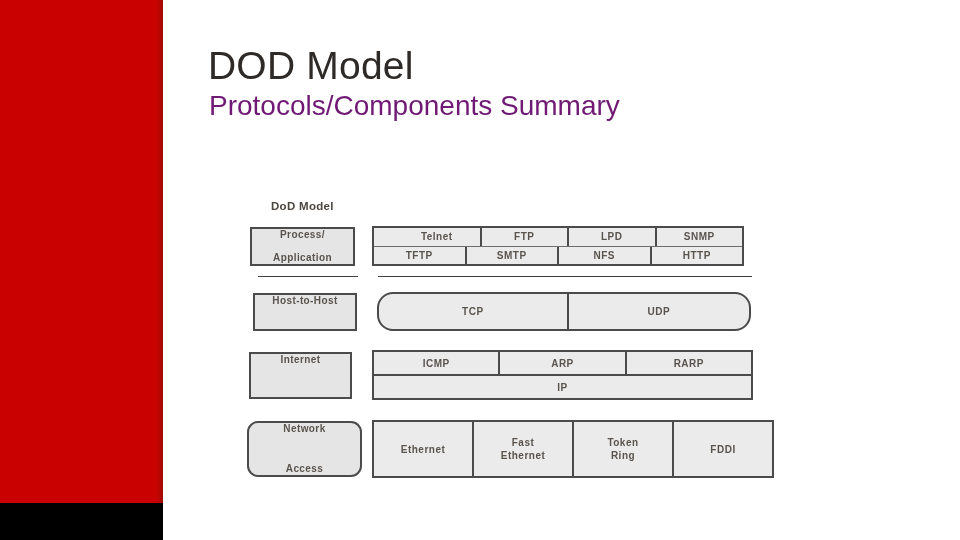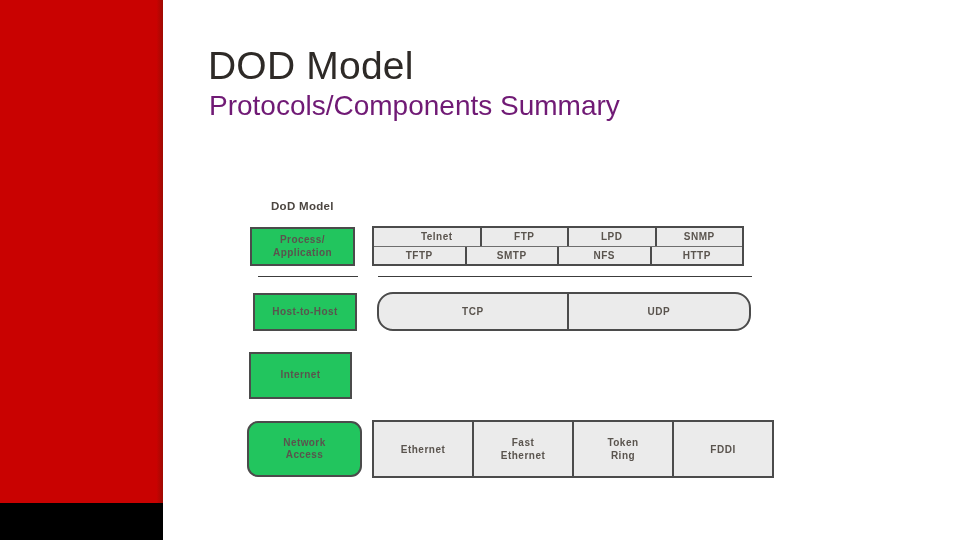--- a/index.html
+++ b/index.html
@@ -37,23 +37,23 @@
     filter:blur(0.25px);
     color:#5a544e;
   }
   .dod-heading {
     position:absolute; left:271px; top:200px;
     font-size:11.5px; font-weight:bold; letter-spacing:0.3px; color:#4c4641;
   }
 
   .layer-box {
     position:absolute;
-    background:#22c55e;
+    background:#e5e5e5;
     border:2px solid #4b4b4b;
-    display:flex; flex-direction:column; align-items:center; justify-content:center;
+    display:flex; flex-direction:column; align-items:center; justify-content:space-between;
     font-size:10px; font-weight:bold; letter-spacing:0.4px;
     text-align:center; line-height:1.25;
   }
   .lb-r1 { left:250px; top:227px; width:105px; height:39px; }
   .lb-r2 { left:253px; top:293px; width:104px; height:38px; }
   .lb-r3 { left:249px; top:352px; width:103px; height:47px; }
   .lb-r4 { left:247px; top:421px; width:115px; height:56px;border-radius:11px; }
 
   .pgrid {
     position:absolute;
@@ -148,20 +148,38 @@
         </div>
       <div class="pcell">
           <span>UDP</span>
         </div>
     </div>
   </div>
 
   <div class="layer-box lb-r3">
     <span>Internet</span>
   </div>
+  <div class="pgrid g-r3">
+    <div class="prow thick-divider">
+      <div class="pcell">
+          <span>ICMP</span>
+        </div>
+      <div class="pcell">
+          <span>ARP</span>
+        </div>
+      <div class="pcell">
+          <span>RARP</span>
+        </div>
+    </div>
+    <div class="prow">
+      <div class="pcell">
+          <span>IP</span>
+        </div>
+    </div>
+  </div>
 
   <div class="layer-box lb-r4">
     <span>Network</span>
     <span>Access</span>
   </div>
   <div class="pgrid g-r4">
     <div class="prow">
       <div class="pcell">
         <span>Ethernet</span>
         <span></span>

